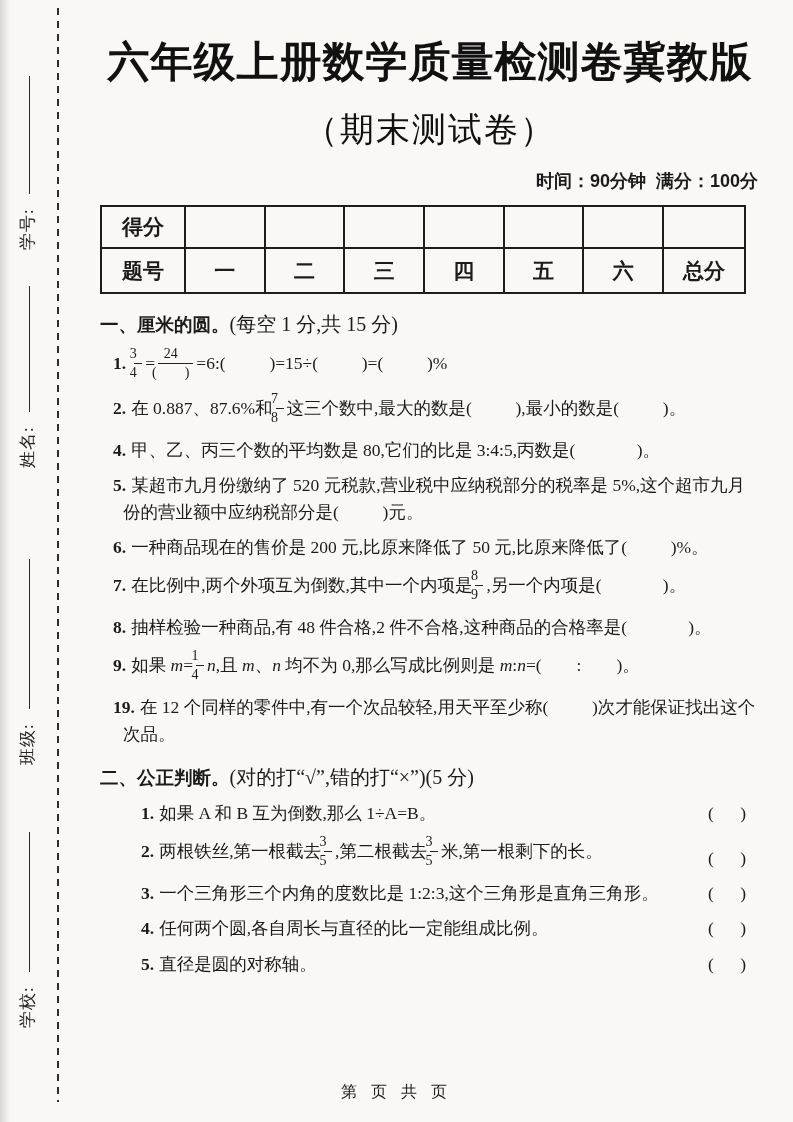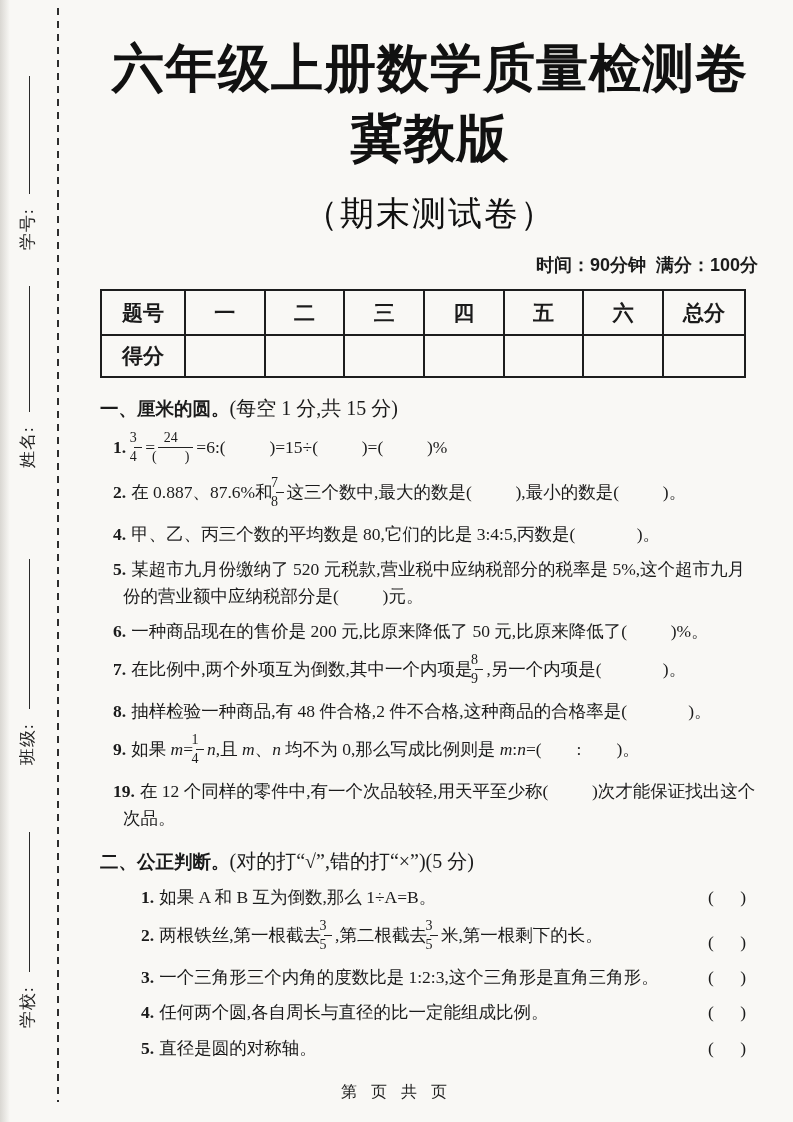--- a/index.html
+++ b/index.html
@@ -21,21 +21,21 @@
     position:absolute;left:16px;transform:rotate(-90deg);transform-origin:0 0;
     white-space:nowrap;font-size:17px;color:#222;letter-spacing:1px;
   }
   .side-entry .blank-line{
     display:inline-block;height:2px;border-bottom:1.6px solid #2a2a2a;
     vertical-align:3px;margin-left:14px;
   }
   
   main{position:absolute;left:100px;top:0;width:660px;}
   .title{
-    margin:34px 0 16px;text-align:center;font-size:52px;font-weight:900;letter-spacing:1px;
+    margin:34px 0 16px;text-align:center;font-size:42px;font-weight:900;letter-spacing:1px;
     font-family:"Liberation Sans","DejaVu Sans",sans-serif;color:#111;
   }
   .subtitle{
     margin:17px 0 0;text-align:center;font-size:34px;font-weight:400;letter-spacing:2px;
     font-family:"Liberation Sans","DejaVu Sans",sans-serif;color:#111;
   }
   .meta{
     margin:16px 2px 12px 0;text-align:right;font-size:18px;font-weight:700;
     font-family:"Liberation Sans","DejaVu Sans",sans-serif;white-space:pre;
   }
@@ -82,39 +82,39 @@
       <div class="side-entry" style="top: 1028px;"><span class="side-label">学校:</span><span class="blank-line" style="width: 140px;"></span></div>
     </div>
 
   <main>
     <h1 class="title">六年级上册数学质量检测卷冀教版</h1>
     <h2 class="subtitle">（期末测试卷）</h2>
     <div class="meta">时间：90分钟  满分：100分</div>
 
     <table class="score">
       <tbody>
-          <tr id="score-head-row">
+          <tr id="score-row">
+        <td class="firstcol">得分</td>
+      <td></td>
+            <td></td>
+            <td></td>
+            <td></td>
+            <td></td>
+            <td></td>
+            <td class="lastcol"></td>
+          </tr>
+      <tr id="score-head-row">
         <th class="firstcol">题号</th>
       <th>一</th>
             <th>二</th>
             <th>三</th>
             <th>四</th>
             <th>五</th>
             <th>六</th>
             <th class="lastcol">总分</th>
-          </tr>
-      <tr id="score-row">
-        <td class="firstcol">得分</td>
-      <td></td>
-            <td></td>
-            <td></td>
-            <td></td>
-            <td></td>
-            <td></td>
-            <td class="lastcol"></td>
           </tr>
     </tbody>
       </table>
 
     <div id="sections">
         <div class="sec-heading"><span class="sec-title">一、厘米的圆。</span><span class="sec-note">(每空 1 分,共 15 分)</span></div>
         <div class="q">
           <span class="body"><span class="qnum">1.</span><span class="frac"><span class="fn">3</span><span class="fd">4</span></span>=<span class="frac"><span class="fn">24</span><span class="fd">(        )</span></span>=6:(          )=15÷(          )=(          )%</span>
         </div>
         <div class="q">

